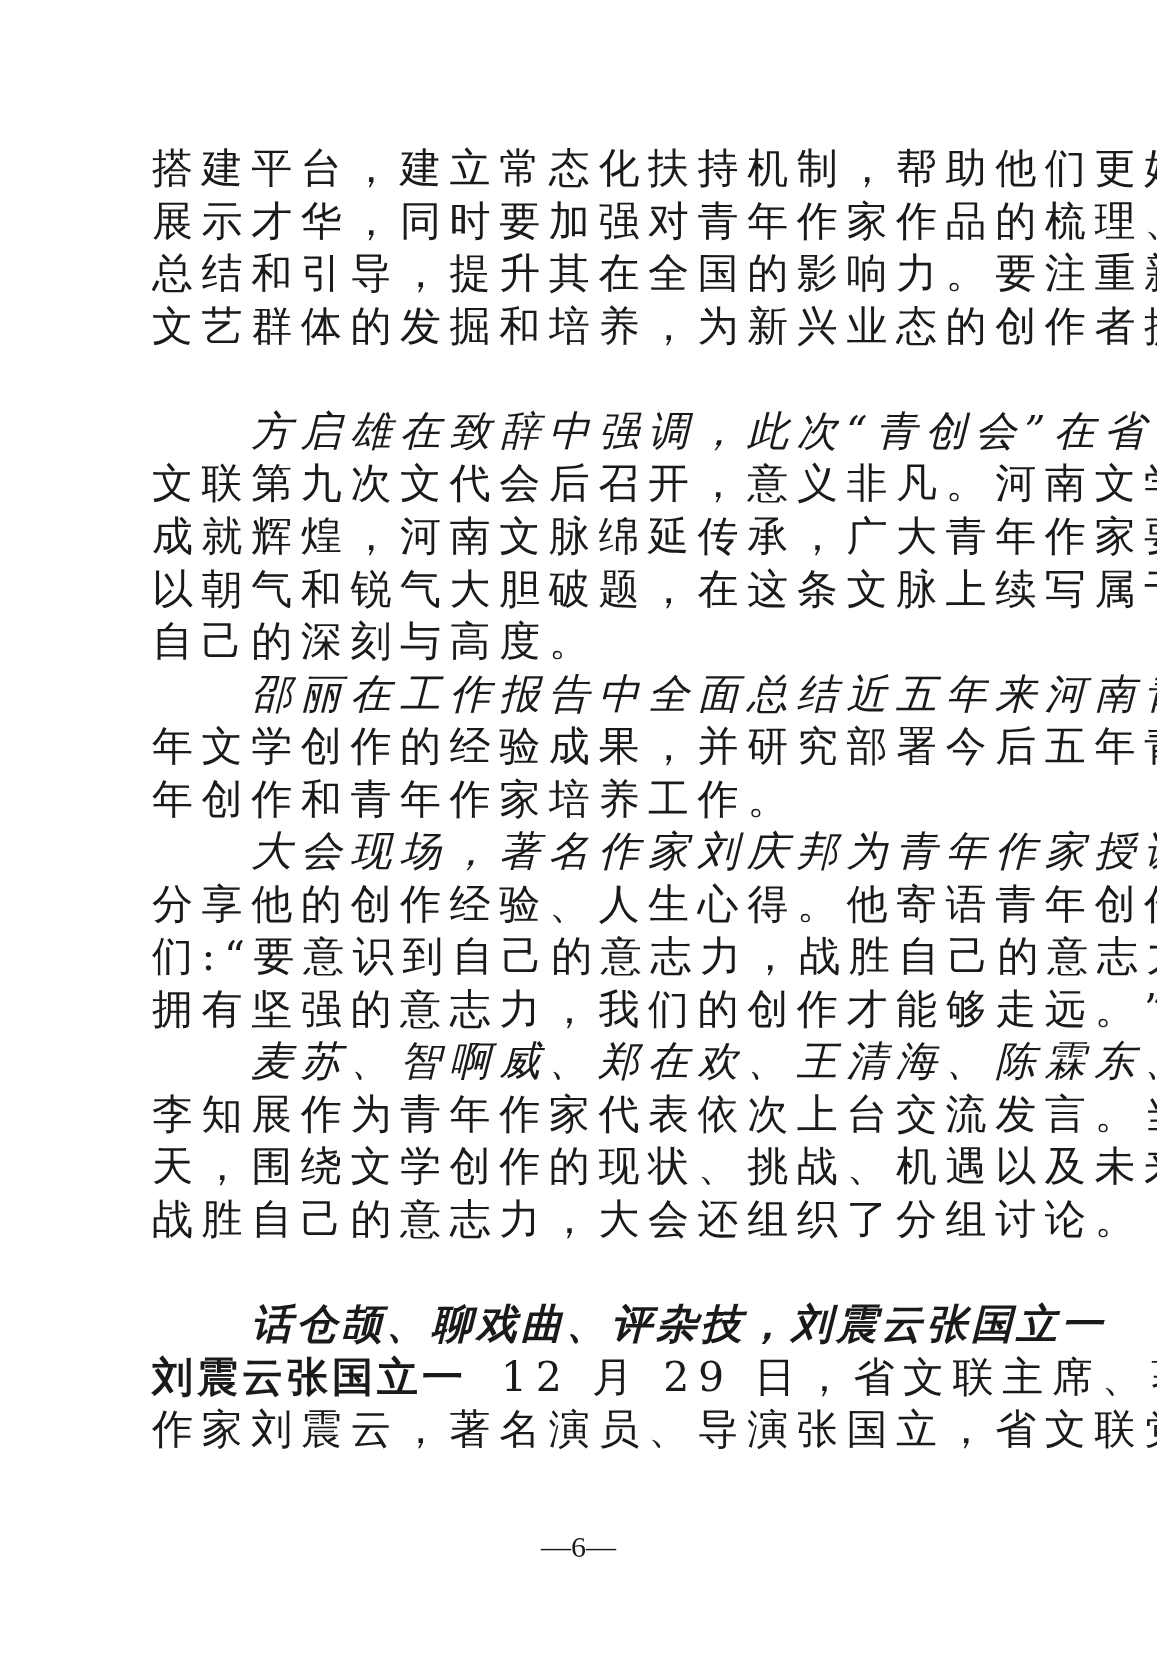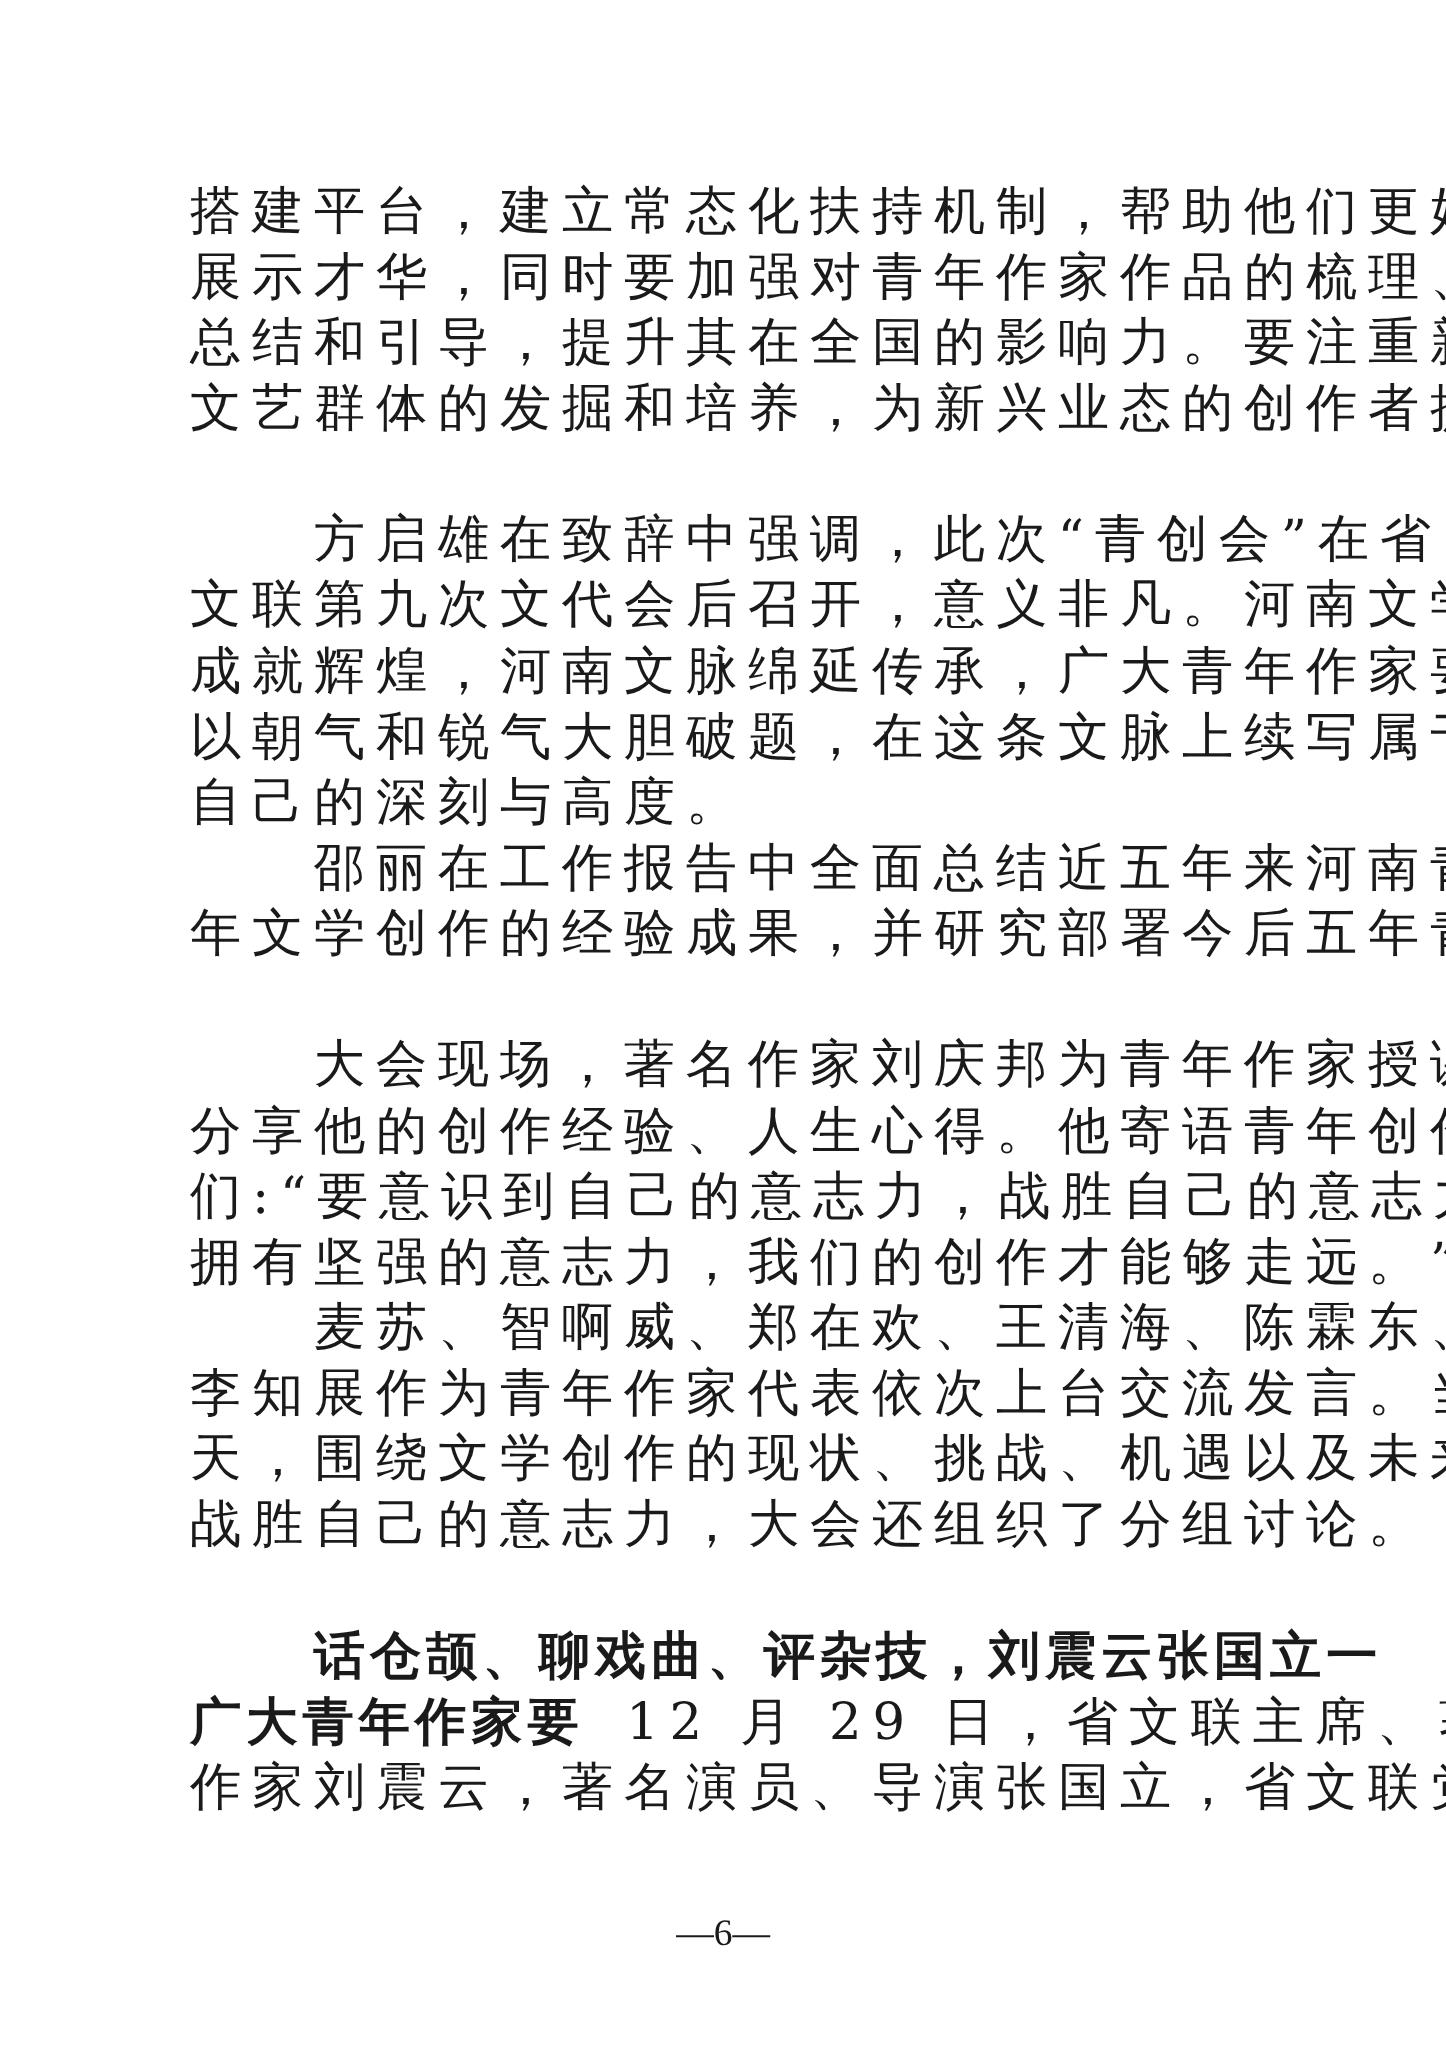--- a/index.html
+++ b/index.html
@@ -4,21 +4,21 @@
   <style>
     html, body { margin: 0; padding: 0; background: #ffffff; }
     body { width: 1157px; height: 1654px; position: relative; overflow: hidden; }
     .page { position: absolute; left: 0; top: 0; width: 1157px; height: 1654px; background: #fff; }
     .line {
       position: absolute; left: 152px; width: 800px; height: 56px;
       font-family: "DejaVu Serif", "Liberation Serif", serif;
       font-size: 41px; line-height: 56px; color: #1a1a1a;
       white-space: nowrap; letter-spacing: 8.6px;
     }
-    .indent { padding-left: 99px; }
+    .indent { padding-left: 99px; font-style: italic; }
     .bold { font-family: "DejaVu Sans", "Liberation Sans", sans-serif; font-weight: bold; letter-spacing: 4px; }
     .page-number {
       position: absolute; left: 0; width: 1157px; top: 1530px; text-align: center;
       font-family: "Liberation Serif", "DejaVu Serif", serif; font-size: 30px; color: #1a1a1a;
     }
   </style>
 </head>
 <body>
 
 <div class="page">
@@ -29,31 +29,32 @@
   <div class="line" style="top:298px">文艺群体的发掘和培养，为新兴业态的创作者提</div>
 
   <div class="line indent" style="top:403px">方启雄在致辞中强调，此次“青创会”在省</div>
   <div class="line" style="top:455px">文联第九次文代会后召开，意义非凡。河南文学</div>
   <div class="line" style="top:508px">成就辉煌，河南文脉绵延传承，广大青年作家要</div>
   <div class="line" style="top:561px">以朝气和锐气大胆破题，在这条文脉上续写属于</div>
   <div class="line" style="top:613px">自己的深刻与高度。</div>
 
   <div class="line indent" style="top:666px">邵丽在工作报告中全面总结近五年来河南青</div>
   <div class="line" style="top:718px">年文学创作的经验成果，并研究部署今后五年青</div>
+  <div class="line" style="top:771px">年创作和青年作家培养工作。</div>
 
   <div class="line indent" style="top:823px">大会现场，著名作家刘庆邦为青年作家授课，</div>
   <div class="line" style="top:876px">分享他的创作经验、人生心得。他寄语青年创作者</div>
   <div class="line" style="top:928px">们:“要意识到自己的意志力，战胜自己的意志力，</div>
   <div class="line" style="top:981px">拥有坚强的意志力，我们的创作才能够走远。”</div>
 
   <div class="line indent" style="top:1033px">麦苏、智啊威、郑在欢、王清海、陈霖东、</div>
   <div class="line" style="top:1086px">李知展作为青年作家代表依次上台交流发言。当</div>
   <div class="line" style="top:1138px">天，围绕文学创作的现状、挑战、机遇以及未来</div>
   <div class="line" style="top:1191px">战胜自己的意志力，大会还组织了分组讨论。</div>
 
   <div class="line indent bold" style="top:1296px">话仓颉、聊戏曲、评杂技，刘震云张国立一</div>
   <div class="line" style="top:1349px">
-    <span class="bold">广大青年作家要</span><span style="display:inline-block;width:34px"></span><span>12 月 29 日，省文联主席、著名</span>
+    <span class="bold">刘震云张国立一</span><span style="display:inline-block;width:34px"></span><span>12 月 29 日，省文联主席、著名</span>
   </div>
   <div class="line" style="top:1401px">作家刘震云，著名演员、导演张国立，省文联党</div>
 
   <div class="page-number">—6—</div>
 </div>
 
 </body></html>

